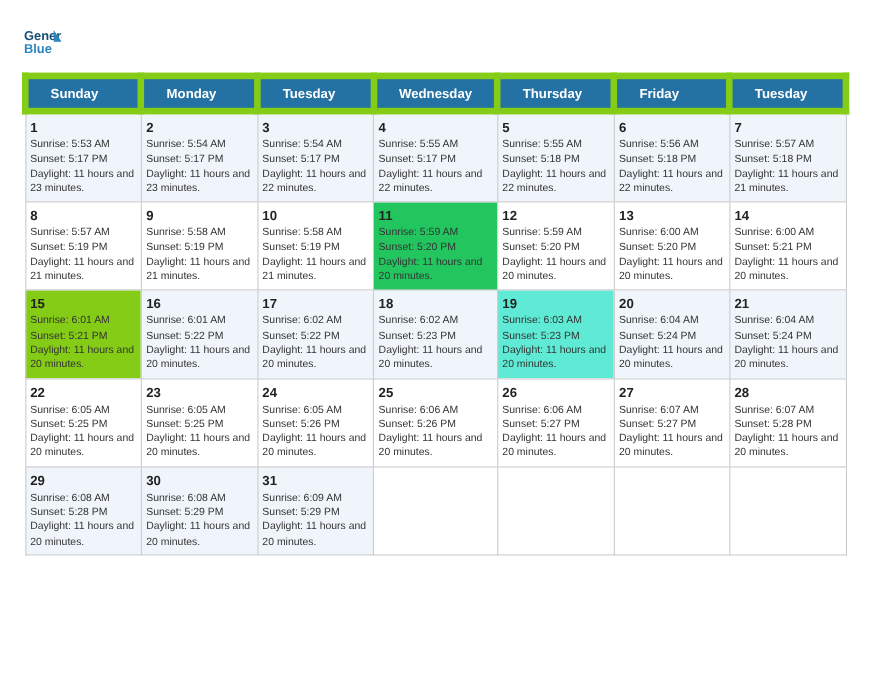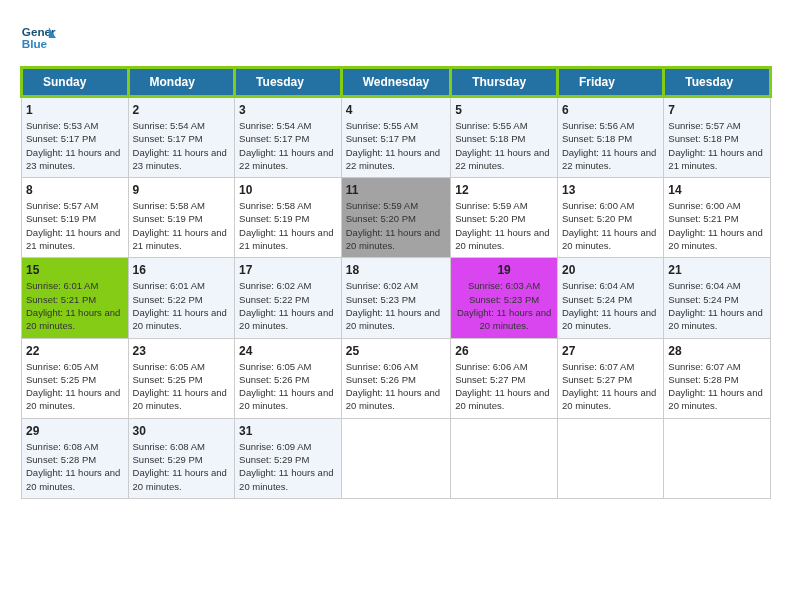--- a/index.html
+++ b/index.html
@@ -43,21 +43,21 @@
       border-collapse: collapse;
       font-size: 10.5px;
     }
     .calendar thead tr th {
       background-color: #2471a3;
       color: #fff;
       padding: 6px 20px;
       text-align: left;
       font-weight: bold;
       font-size: 12px;
-      border: 3px solid #84cc16;
+      border: 6px solid #84cc16;
     }
     .calendar tbody tr td {
       vertical-align: top;
       padding: 5px 4px;
       border: 1px solid #ccc;
       background: #fff;
       min-height: 80px;
       width: 14.28%;
     }
     .calendar tbody tr:nth-child(odd) td {
@@ -187,21 +187,21 @@
           </div>
         </td>
         <td style="background: rgb(255, 255, 255);">
           <div class="day-number">10</div>
           <div class="day-info">
             Sunrise: 5:58 AM<br>
             Sunset: 5:19 PM<br>
             Daylight: 11 hours and 21 minutes.
           </div>
         </td>
-        <td style="background: #a3a3a3;">
+        <td style="background: #22c55e;">
           <div class="day-number">11</div>
           <div class="day-info">
             Sunrise: 5:59 AM<br>
             Sunset: 5:20 PM<br>
             Daylight: 11 hours and 20 minutes.
           </div>
         </td>
         <td style="background: rgb(255, 255, 255);">
           <div class="day-number">12</div>
           <div class="day-info">
@@ -253,21 +253,21 @@
           </div>
         </td>
         <td style="background: rgb(240, 245, 251); margin-top: 32px;">
           <div class="day-number">18</div>
           <div class="day-info">
             Sunrise: 6:02 AM<br>
             Sunset: 5:23 PM<br>
             Daylight: 11 hours and 20 minutes.
           </div>
         </td>
-        <td style="background: #d946ef; text-align: center;">
+        <td style="background: #5eead4;">
           <div class="day-number">19</div>
           <div class="day-info">
             Sunrise: 6:03 AM<br>
             Sunset: 5:23 PM<br>
             Daylight: 11 hours and 20 minutes.
           </div>
         </td>
         <td style="background: rgb(240, 245, 251);">
           <div class="day-number">20</div>
           <div class="day-info">

